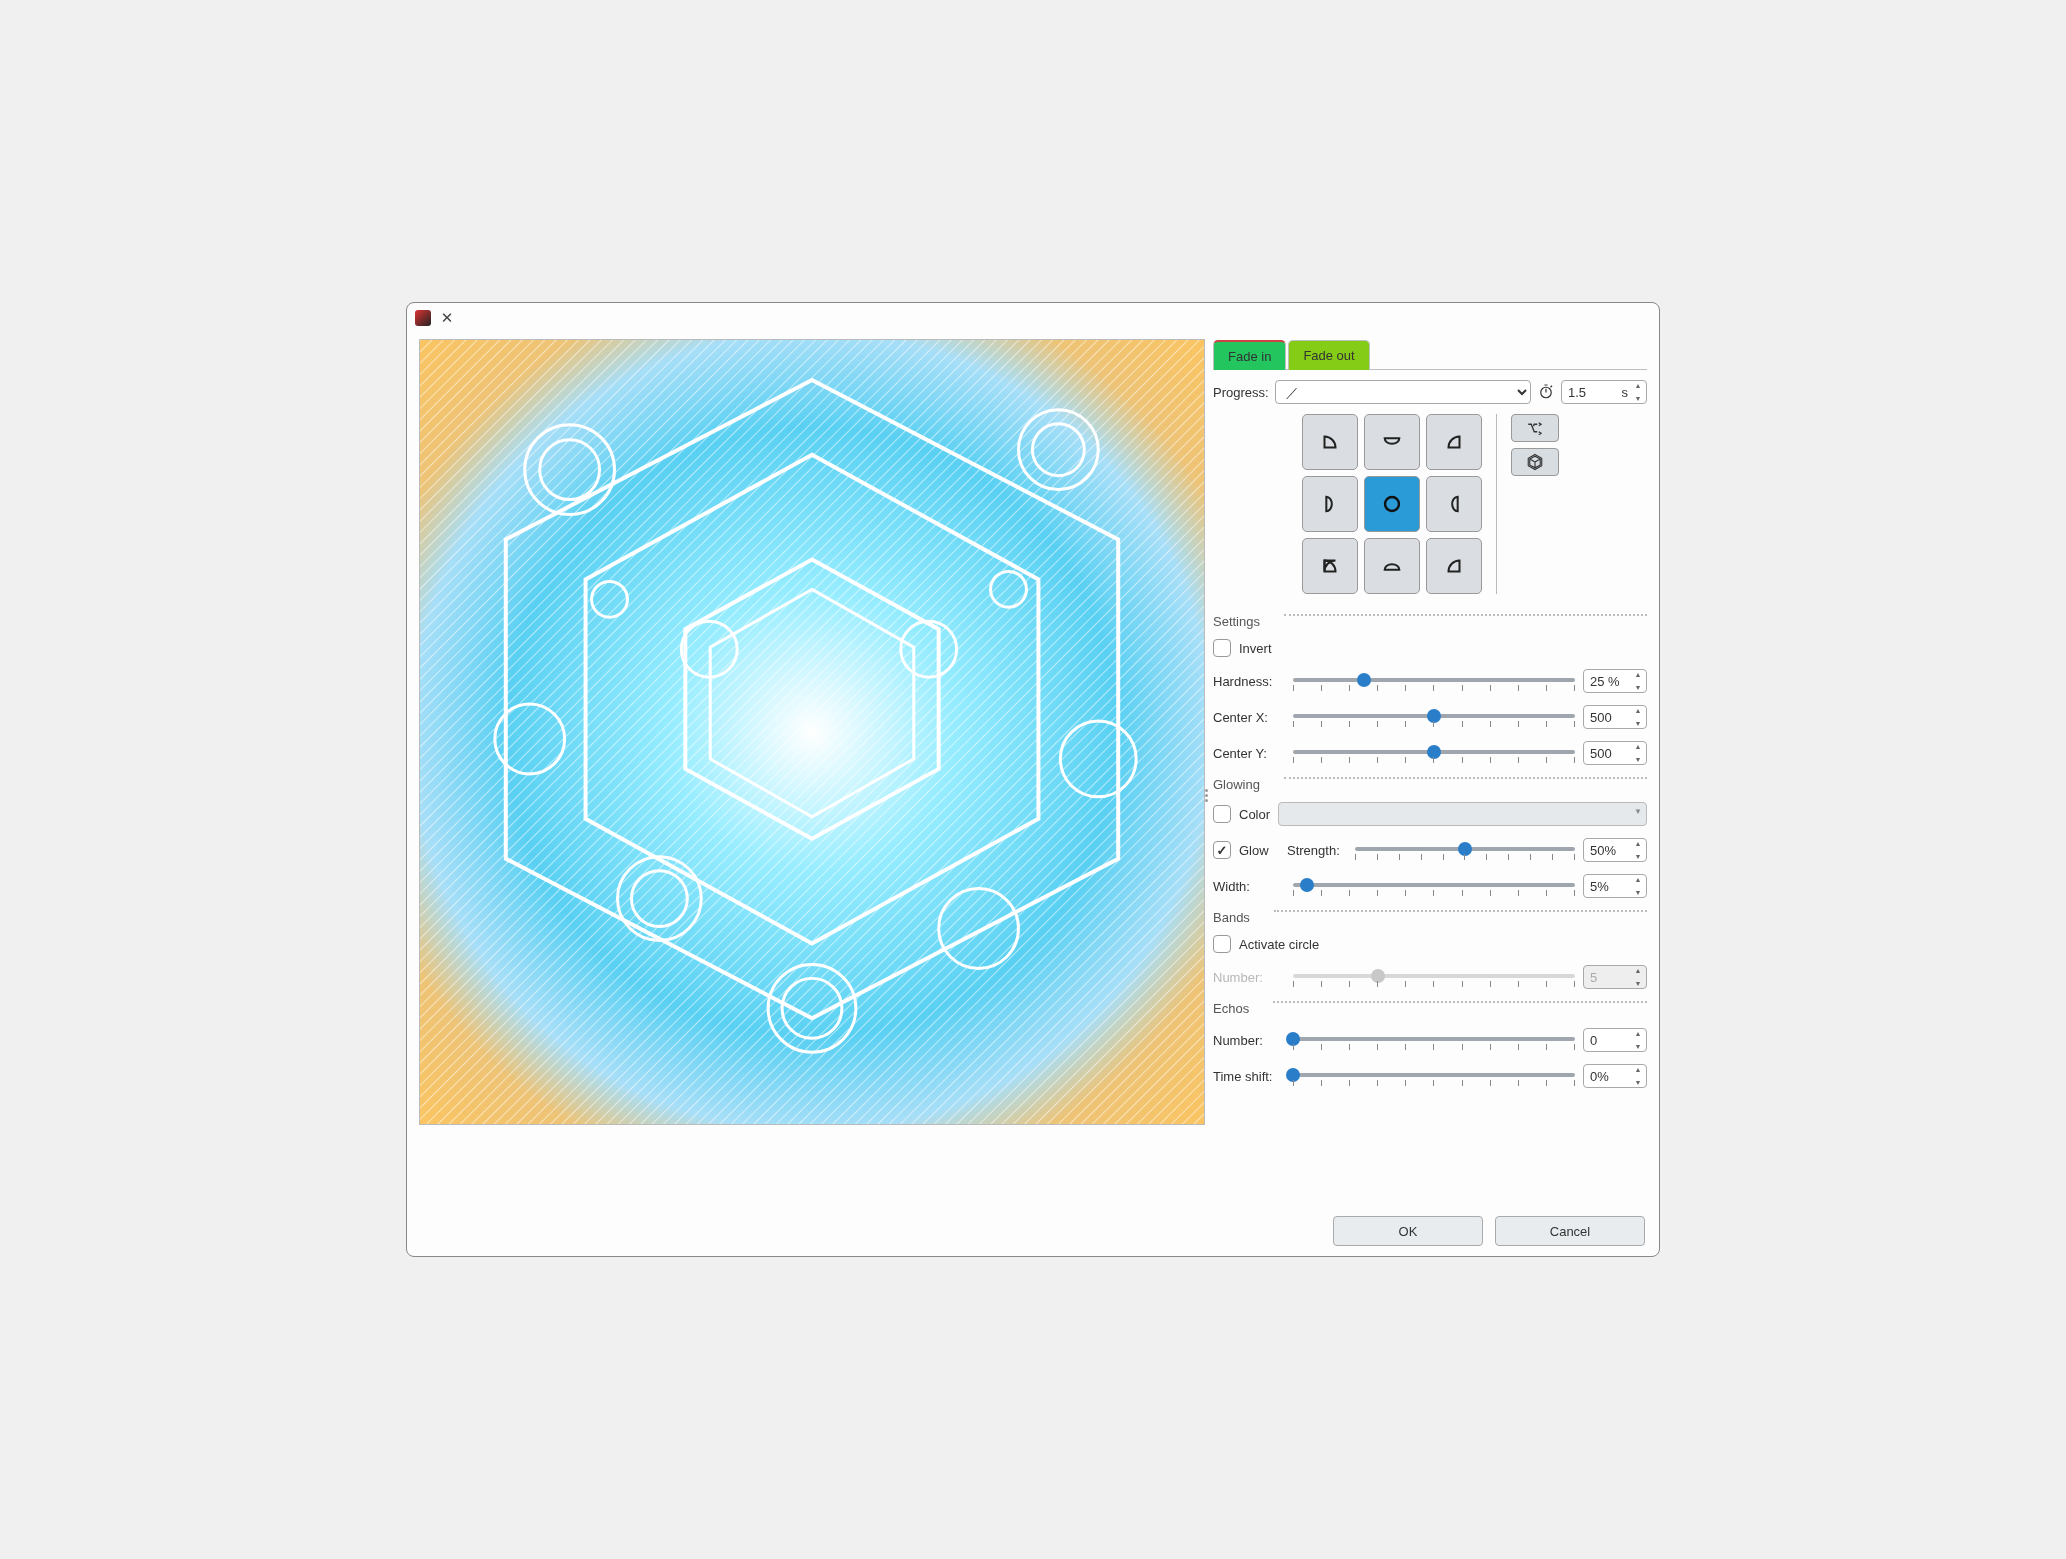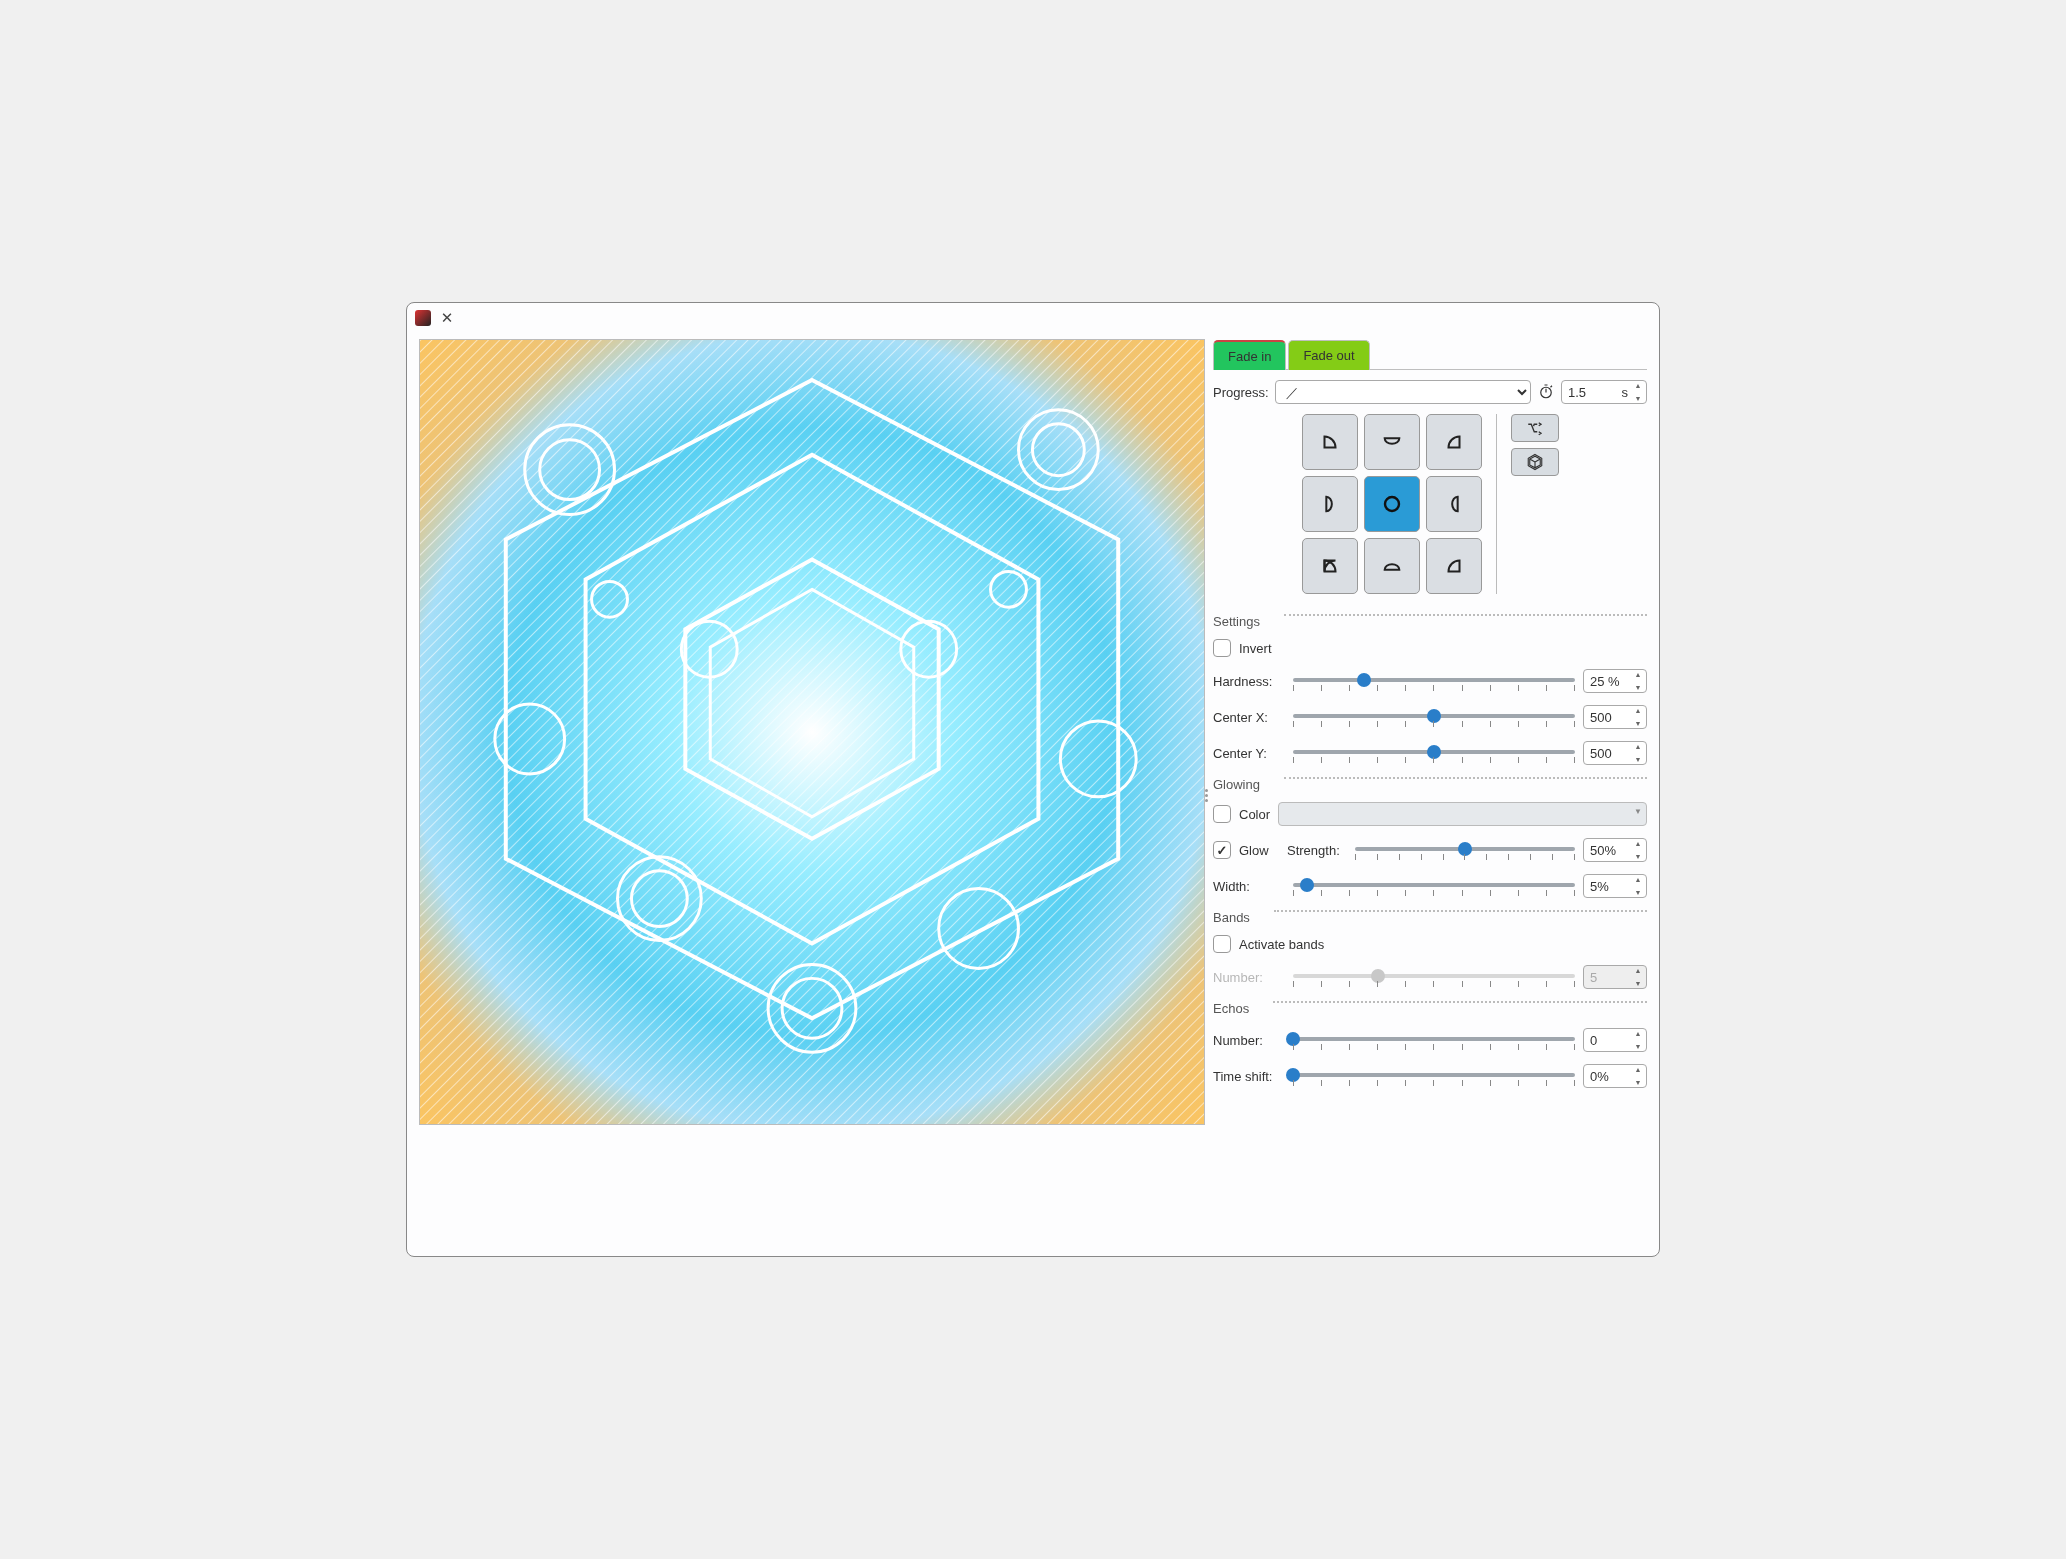--- a/index.html
+++ b/index.html
@@ -358,21 +358,21 @@
             </div>
           </div>
       </div>
 
       <div class="section-head">
           <span class="lbl">Bands</span>
           <div class="dots"></div>
         </div>
       <div class="row" style="gap:8px;margin-top:4px">
         <div class="check"></div>
-        <span>Activate bands</span>
+        <span>Activate circle</span>
       </div>
       <div class="setting-row">
         <span class="lbl disabled-lbl">Number:</span>
         <div class="slider disabled">
             <div class="track"></div>
             <div class="thumb" style="left:30%"></div>
             <div class="ticks">
               <span></span>
               <span></span>
               <span></span>
@@ -449,13 +449,17 @@
             <span class="val">0%</span>
             <div class="arrows">
               <span>▲</span>
               <span>▼</span>
             </div>
           </div>
       </div>
     </div>
   </div>
 
+  <div class="footer">
+    <div class="btn">OK</div>
+    <div class="btn">Cancel</div>
+  </div>
 </div>
 
 </body></html>

